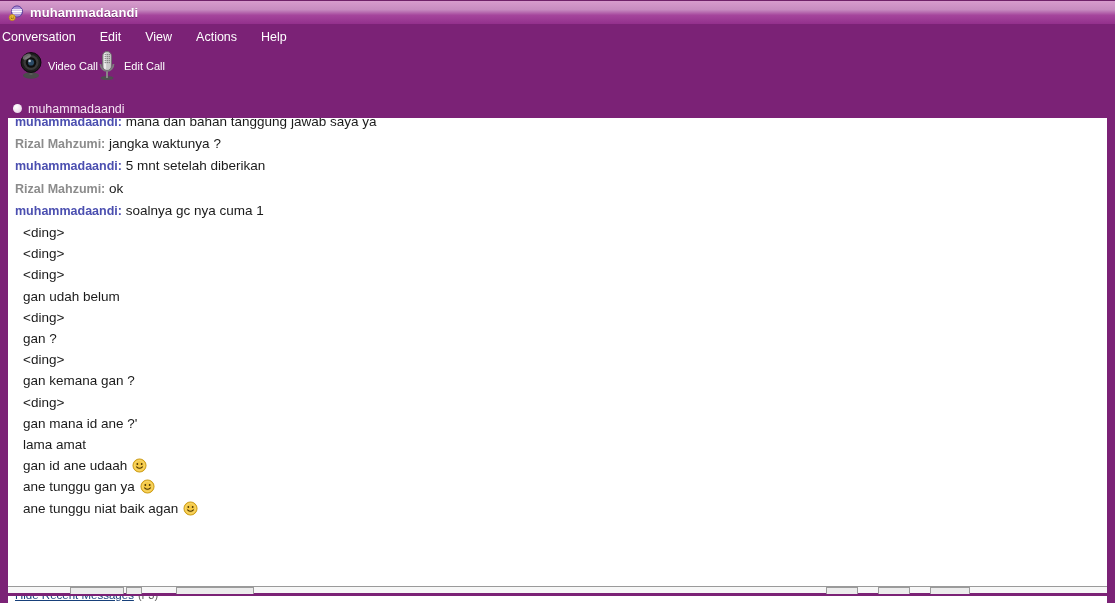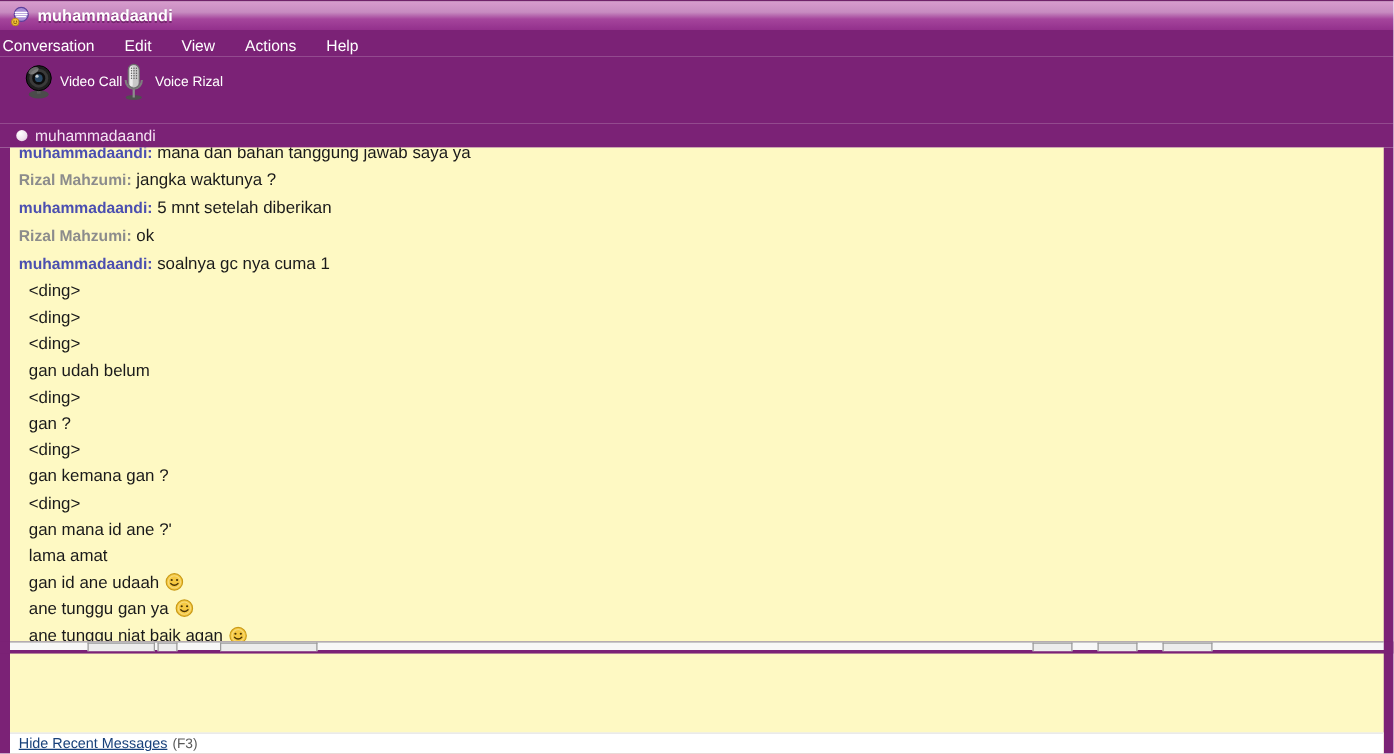--- a/index.html
+++ b/index.html
@@ -18,21 +18,21 @@
     height: 603px;
     overflow: hidden;
     background: #ffffff;
   }
 
   
   .window {
     position: absolute;
     left: 0; top: 0;
     width: 1115px;
-    height: 523px;
+    height: 596px;
     background: #ffffff;
   }
 
   .titlebar {
     position: relative;
     height: 24px;
     background: linear-gradient(to bottom, #d79ccd 0%, #c78bc0 38%, #a5459c 62%, #93308c 100%);
     border-top: 1px solid #6f2269;
     display: flex;
     align-items: center;
@@ -125,21 +125,21 @@
   .chat-wrap {
     position: relative;
     height: 485px;
     background: #7b2276;
     padding: 0 8px 0 8px;
     box-sizing: border-box;
   }
   .chat-pane {
     position: relative;
     height: 100%;
-    background: #fef9c3;
+    background: #ffffff;
     overflow: hidden;
     box-sizing: border-box;
   }
   .msg-list {
     position: absolute;
     left: 0;
     top: -13px;           
     width: 100%;
     padding: 6px 0 0 0;
     box-sizing: border-box;
@@ -295,21 +295,21 @@
                 <circle cx="19.2" cy="9.6" r="0.55"></circle>
               <circle cx="15.2" cy="11.6" r="0.55"></circle>
                 <circle cx="17.2" cy="11.6" r="0.55"></circle>
                 <circle cx="19.2" cy="11.6" r="0.55"></circle>
               <circle cx="15.2" cy="13.6" r="0.55"></circle>
                 <circle cx="17.2" cy="13.6" r="0.55"></circle>
                 <circle cx="19.2" cy="13.6" r="0.55"></circle>
             </g>
           </svg>
         </span>
-        <span class="tool-label">Voice Rizal</span>
+        <span class="tool-label">Edit Call</span>
       </div>
 
     </div>
 
     <div class="peerbar">
       <span class="status-dot"></span>
       <span class="peer-name">muhammadaandi</span>
     </div>
 
     <div class="chat-wrap">

